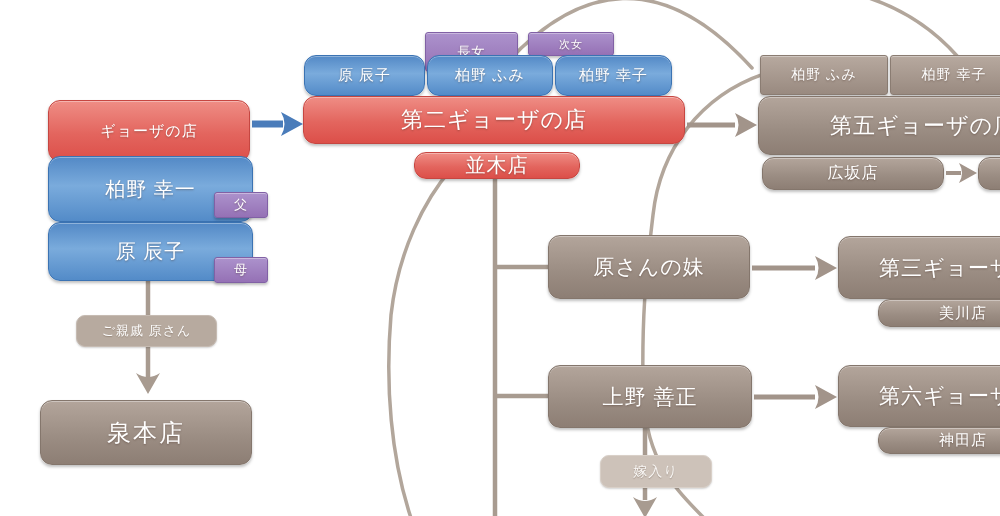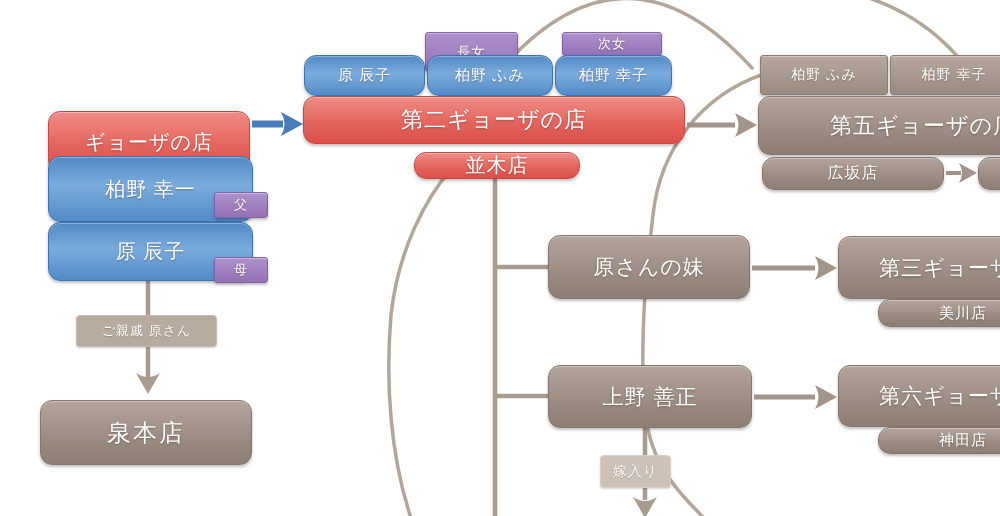--- a/index.html
+++ b/index.html
@@ -16,21 +16,21 @@
     text-shadow:0 1px 2px rgba(70,45,35,.4);
     box-shadow:0 2px 3px rgba(0,0,0,.25), inset 0 1px 0 rgba(255,255,255,.35);
     white-space:nowrap; letter-spacing:1px;
   }
   .red    { background:linear-gradient(180deg,#ef8d85 0%,#e3655e 55%,#dc4f49 100%); border:1px solid #c64641; }
   .blue   { background:linear-gradient(180deg,#5389c6 0%,#7aabdc 45%,#538bc8 100%); border:1px solid #3b73b3; }
   .purple { background:linear-gradient(180deg,#ac92cc 0%,#9571b5 100%); border:1px solid #8161a5; border-radius:3px; }
   .brown  { background:linear-gradient(180deg,#b3a59b 0%,#9a8c82 60%,#8d7e74 100%); border:1px solid #84766c; }
   .brown-tag { background:linear-gradient(180deg,#b7a99f 0%,#998a80 100%); border:1px solid #8a7c72; border-radius:3px; }
   .label-beige {
-    background:#b7aa9f; border:1px solid #c6bbb2; border-radius:4px;
+    background:#b7aa9f; border:1px solid #c6bbb2; border-radius:9px;
     box-shadow:0 1px 2px rgba(0,0,0,.18); text-shadow:0 1px 1px rgba(90,70,55,.35);
   }
   .faded { background:#cdc2b9; border-color:#d9d0c8; color:#faf8f6; }
 </style>
 </head>
 <body>
 
 <div id="canvas">
 
   <svg id="connectors" width="1000" height="516" viewBox="0 0 1000 516">
@@ -64,44 +64,44 @@
       <path d="M757,125 L735,113 Q742,125 735,137 Z"></path>
       <path d="M837,268 L815,256 Q822,268 815,280 Z"></path>
       <path d="M837,397 L815,385 Q822,397 815,409 Z"></path>
       <path d="M977,173 L959,163 Q965,173 959,183 Z"></path>
     </g>
 
     <path d="M252,124 H283" stroke="#4a7cba" stroke-width="7" fill="none"></path>
     <path d="M303,124 L281,112 Q288,124 281,136 Z" fill="#4a7cba"></path>
   </svg>
 
-  <div class="node red" style="left:48px;top:111px;width:202px;height:62px;font-size:20px">ギョーザの店</div>
+  <div class="node red" style="left:48px;top:100px;width:202px;height:62px;font-size:15px">ギョーザの店</div>
   <div class="node blue" style="left:48px;top:156px;width:205px;height:66px;font-size:20px">柏野 幸一</div>
   <div class="node blue" style="left:48px;top:222px;width:205px;height:59px;font-size:20px">原 辰子</div>
   <div class="node purple" style="left:214px;top:192px;width:54px;height:26px;font-size:13px">父</div>
   <div class="node purple" style="left:214px;top:257px;width:54px;height:26px;font-size:13px">母</div>
   <div class="node label-beige" style="left:76px;top:315px;width:141px;height:32px;font-size:13px">ご親戚 原さん</div>
   <div class="node brown" style="left:40px;top:400px;width:212px;height:65px;font-size:24px;letter-spacing:2px">泉本店</div>
 
   <div class="node purple" style="left:425px;top:32px;width:93px;height:40px;font-size:13px">長女</div>
-  <div class="node purple" style="left:562px;top:32px;width:100px;height:24px;font-size:13px">次女</div>
+  <div class="node purple" style="left:528px;top:32px;width:86px;height:24px;font-size:11px">次女</div>
   <div class="node blue" style="left:304px;top:55px;width:121px;height:41px;font-size:15px">原 辰子</div>
   <div class="node blue" style="left:427px;top:55px;width:126px;height:41px;font-size:15px">柏野 ふみ</div>
   <div class="node blue" style="left:555px;top:55px;width:117px;height:41px;font-size:15px">柏野 幸子</div>
   <div class="node red" style="left:303px;top:96px;width:382px;height:48px;font-size:22px">第二ギョーザの店</div>
   <div class="node red" style="left:414px;top:152px;width:166px;height:27px;font-size:20px">並木店</div>
 
   <div class="node brown-tag" style="left:760px;top:55px;width:128px;height:40px;font-size:14px">柏野 ふみ</div>
   <div class="node brown-tag" style="left:890px;top:55px;width:128px;height:40px;font-size:14px">柏野 幸子</div>
   <div class="node brown" style="left:758px;top:96px;width:330px;height:59px;font-size:22px">第五ギョーザの店</div>
   <div class="node brown" style="left:762px;top:157px;width:182px;height:33px;font-size:16px">広坂店</div>
   <div class="node brown" style="left:978px;top:157px;width:80px;height:33px"></div>
 
   <div class="node brown" style="left:548px;top:235px;width:202px;height:64px;font-size:21px">原さんの妹</div>
   <div class="node brown" style="left:838px;top:236px;width:260px;height:63px;font-size:21px">第三ギョーザの店</div>
   <div class="node brown" style="left:878px;top:299px;width:170px;height:28px;font-size:15px">美川店</div>
 
   <div class="node brown" style="left:548px;top:365px;width:204px;height:63px;font-size:21px">上野 善正</div>
   <div class="node brown" style="left:838px;top:365px;width:260px;height:62px;font-size:21px">第六ギョーザの店</div>
   <div class="node brown" style="left:878px;top:427px;width:170px;height:27px;font-size:15px">神田店</div>
-  <div class="node label-beige faded" style="left:600px;top:455px;width:71px;height:33px;font-size:14px">嫁入り</div>
+  <div class="node label-beige faded" style="left:600px;top:455px;width:112px;height:33px;font-size:14px">嫁入り</div>
 
 </div>
 
 </body></html>

